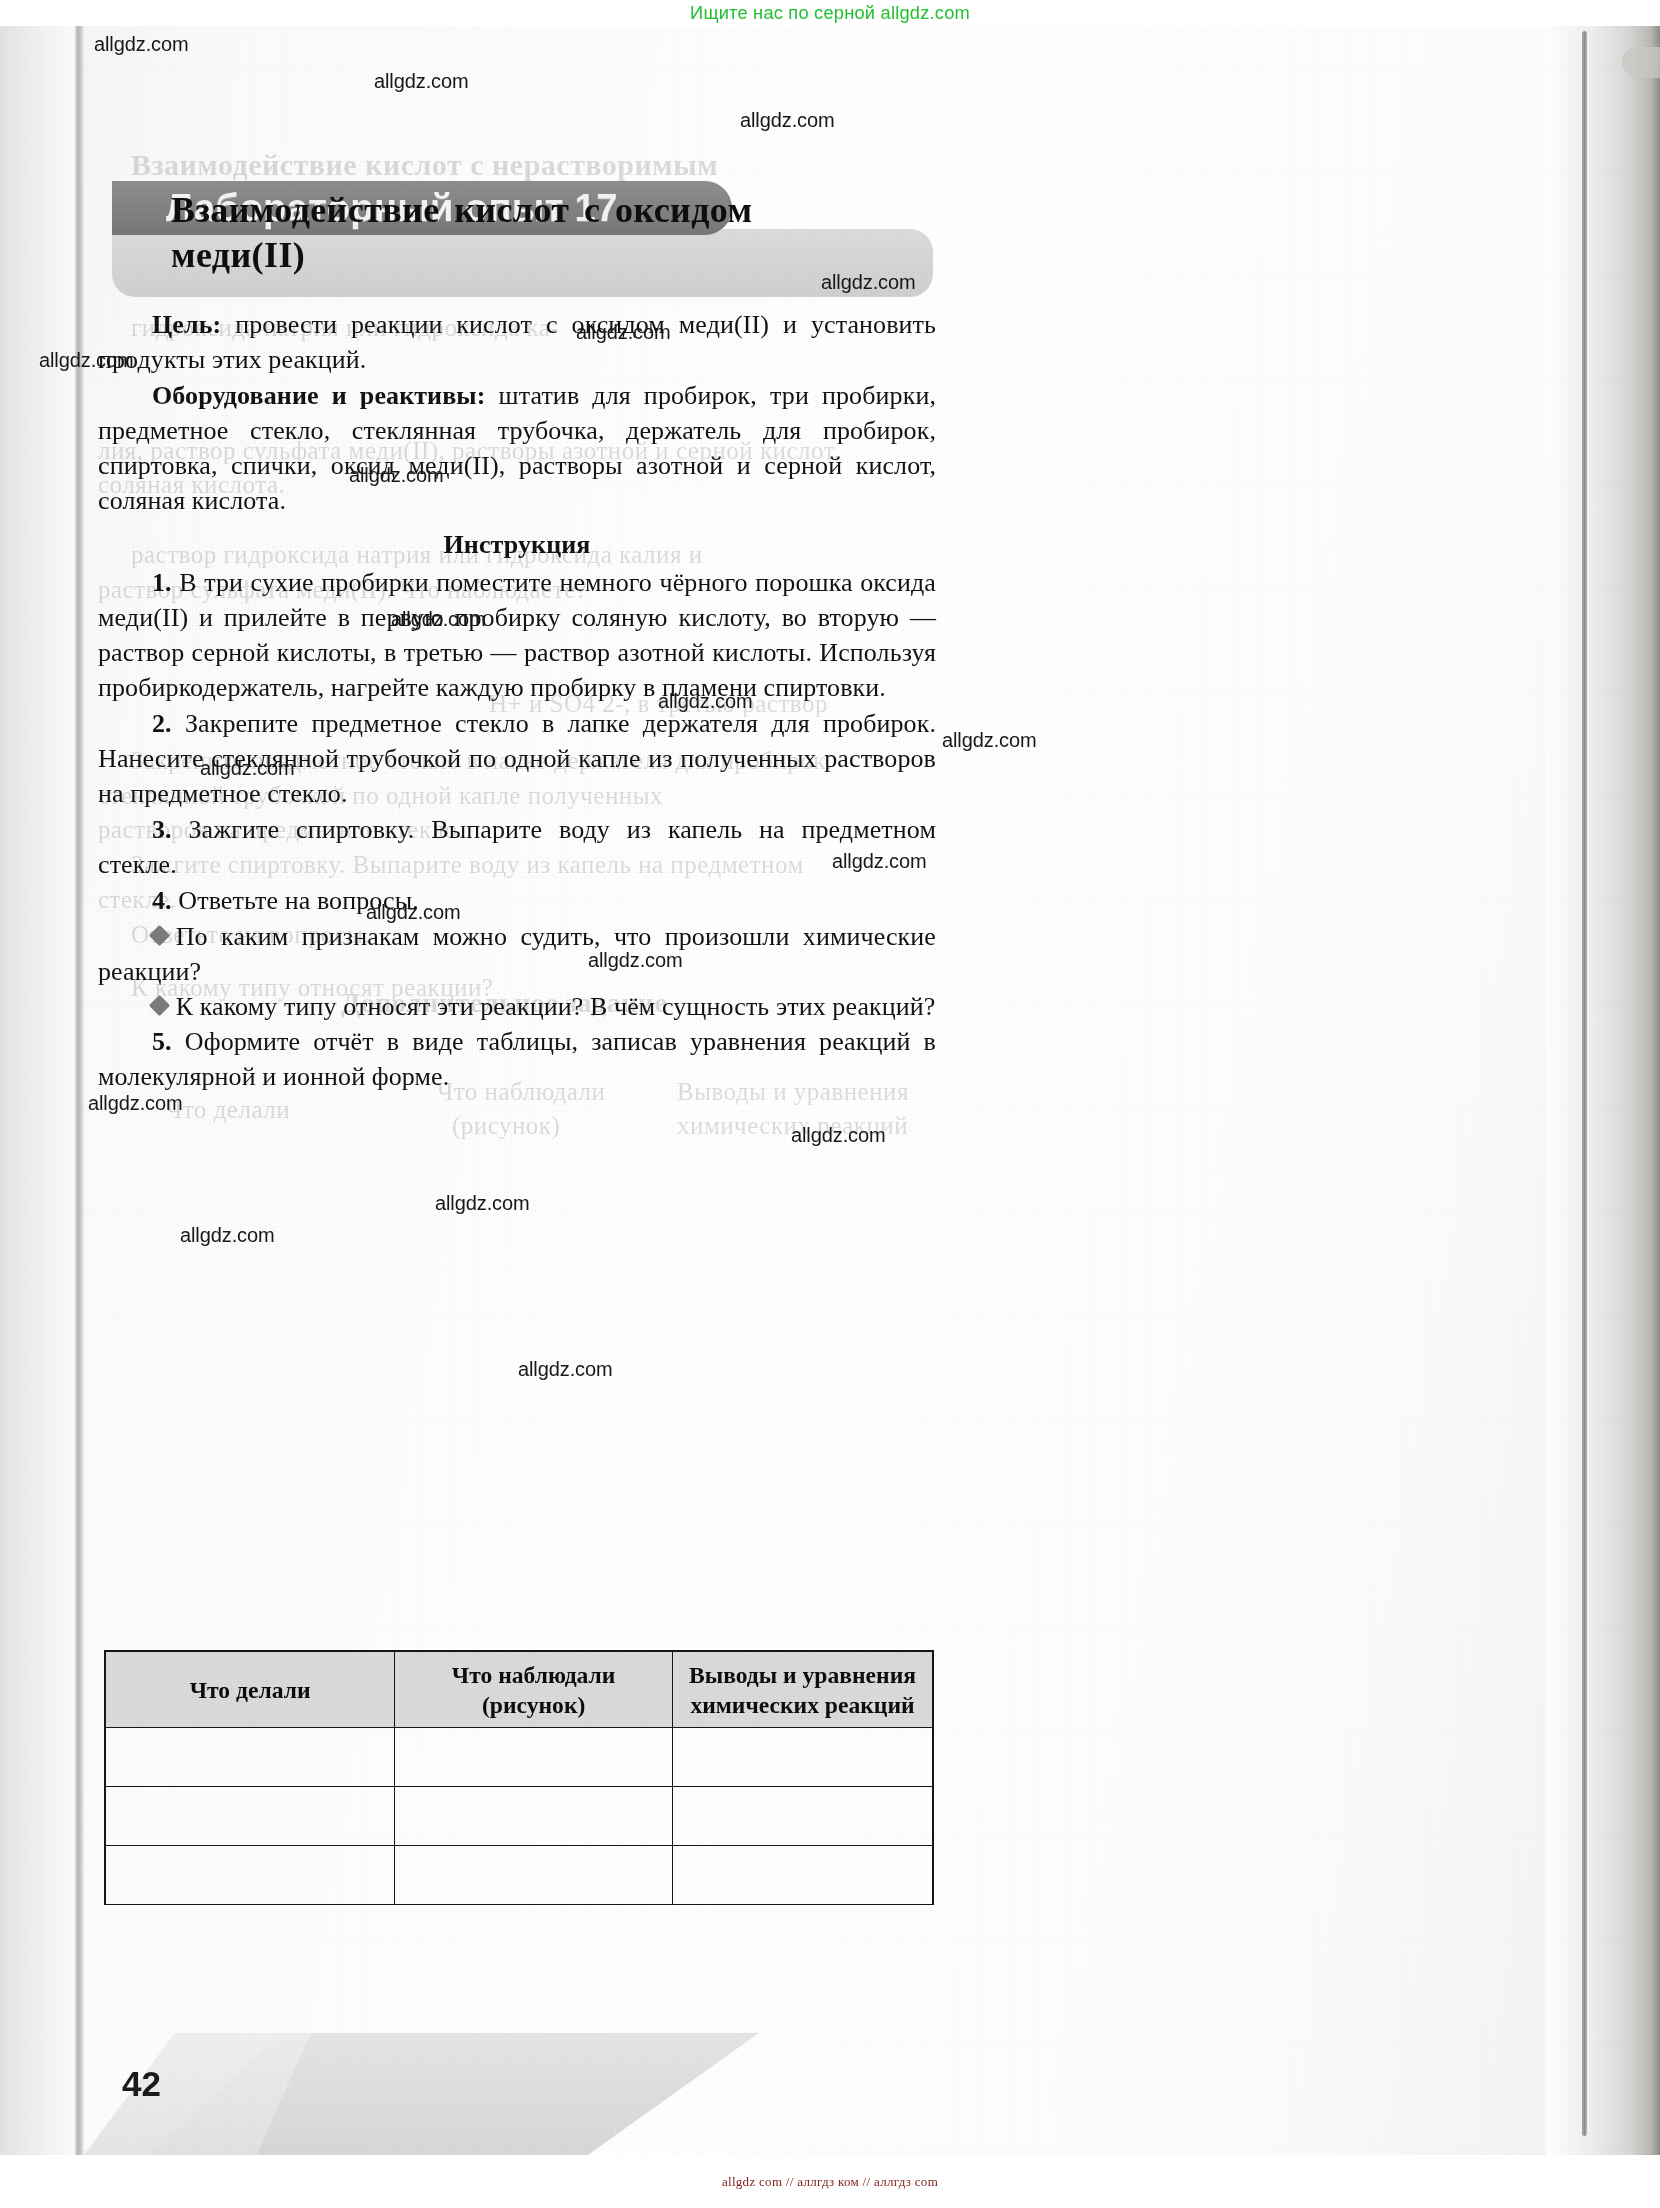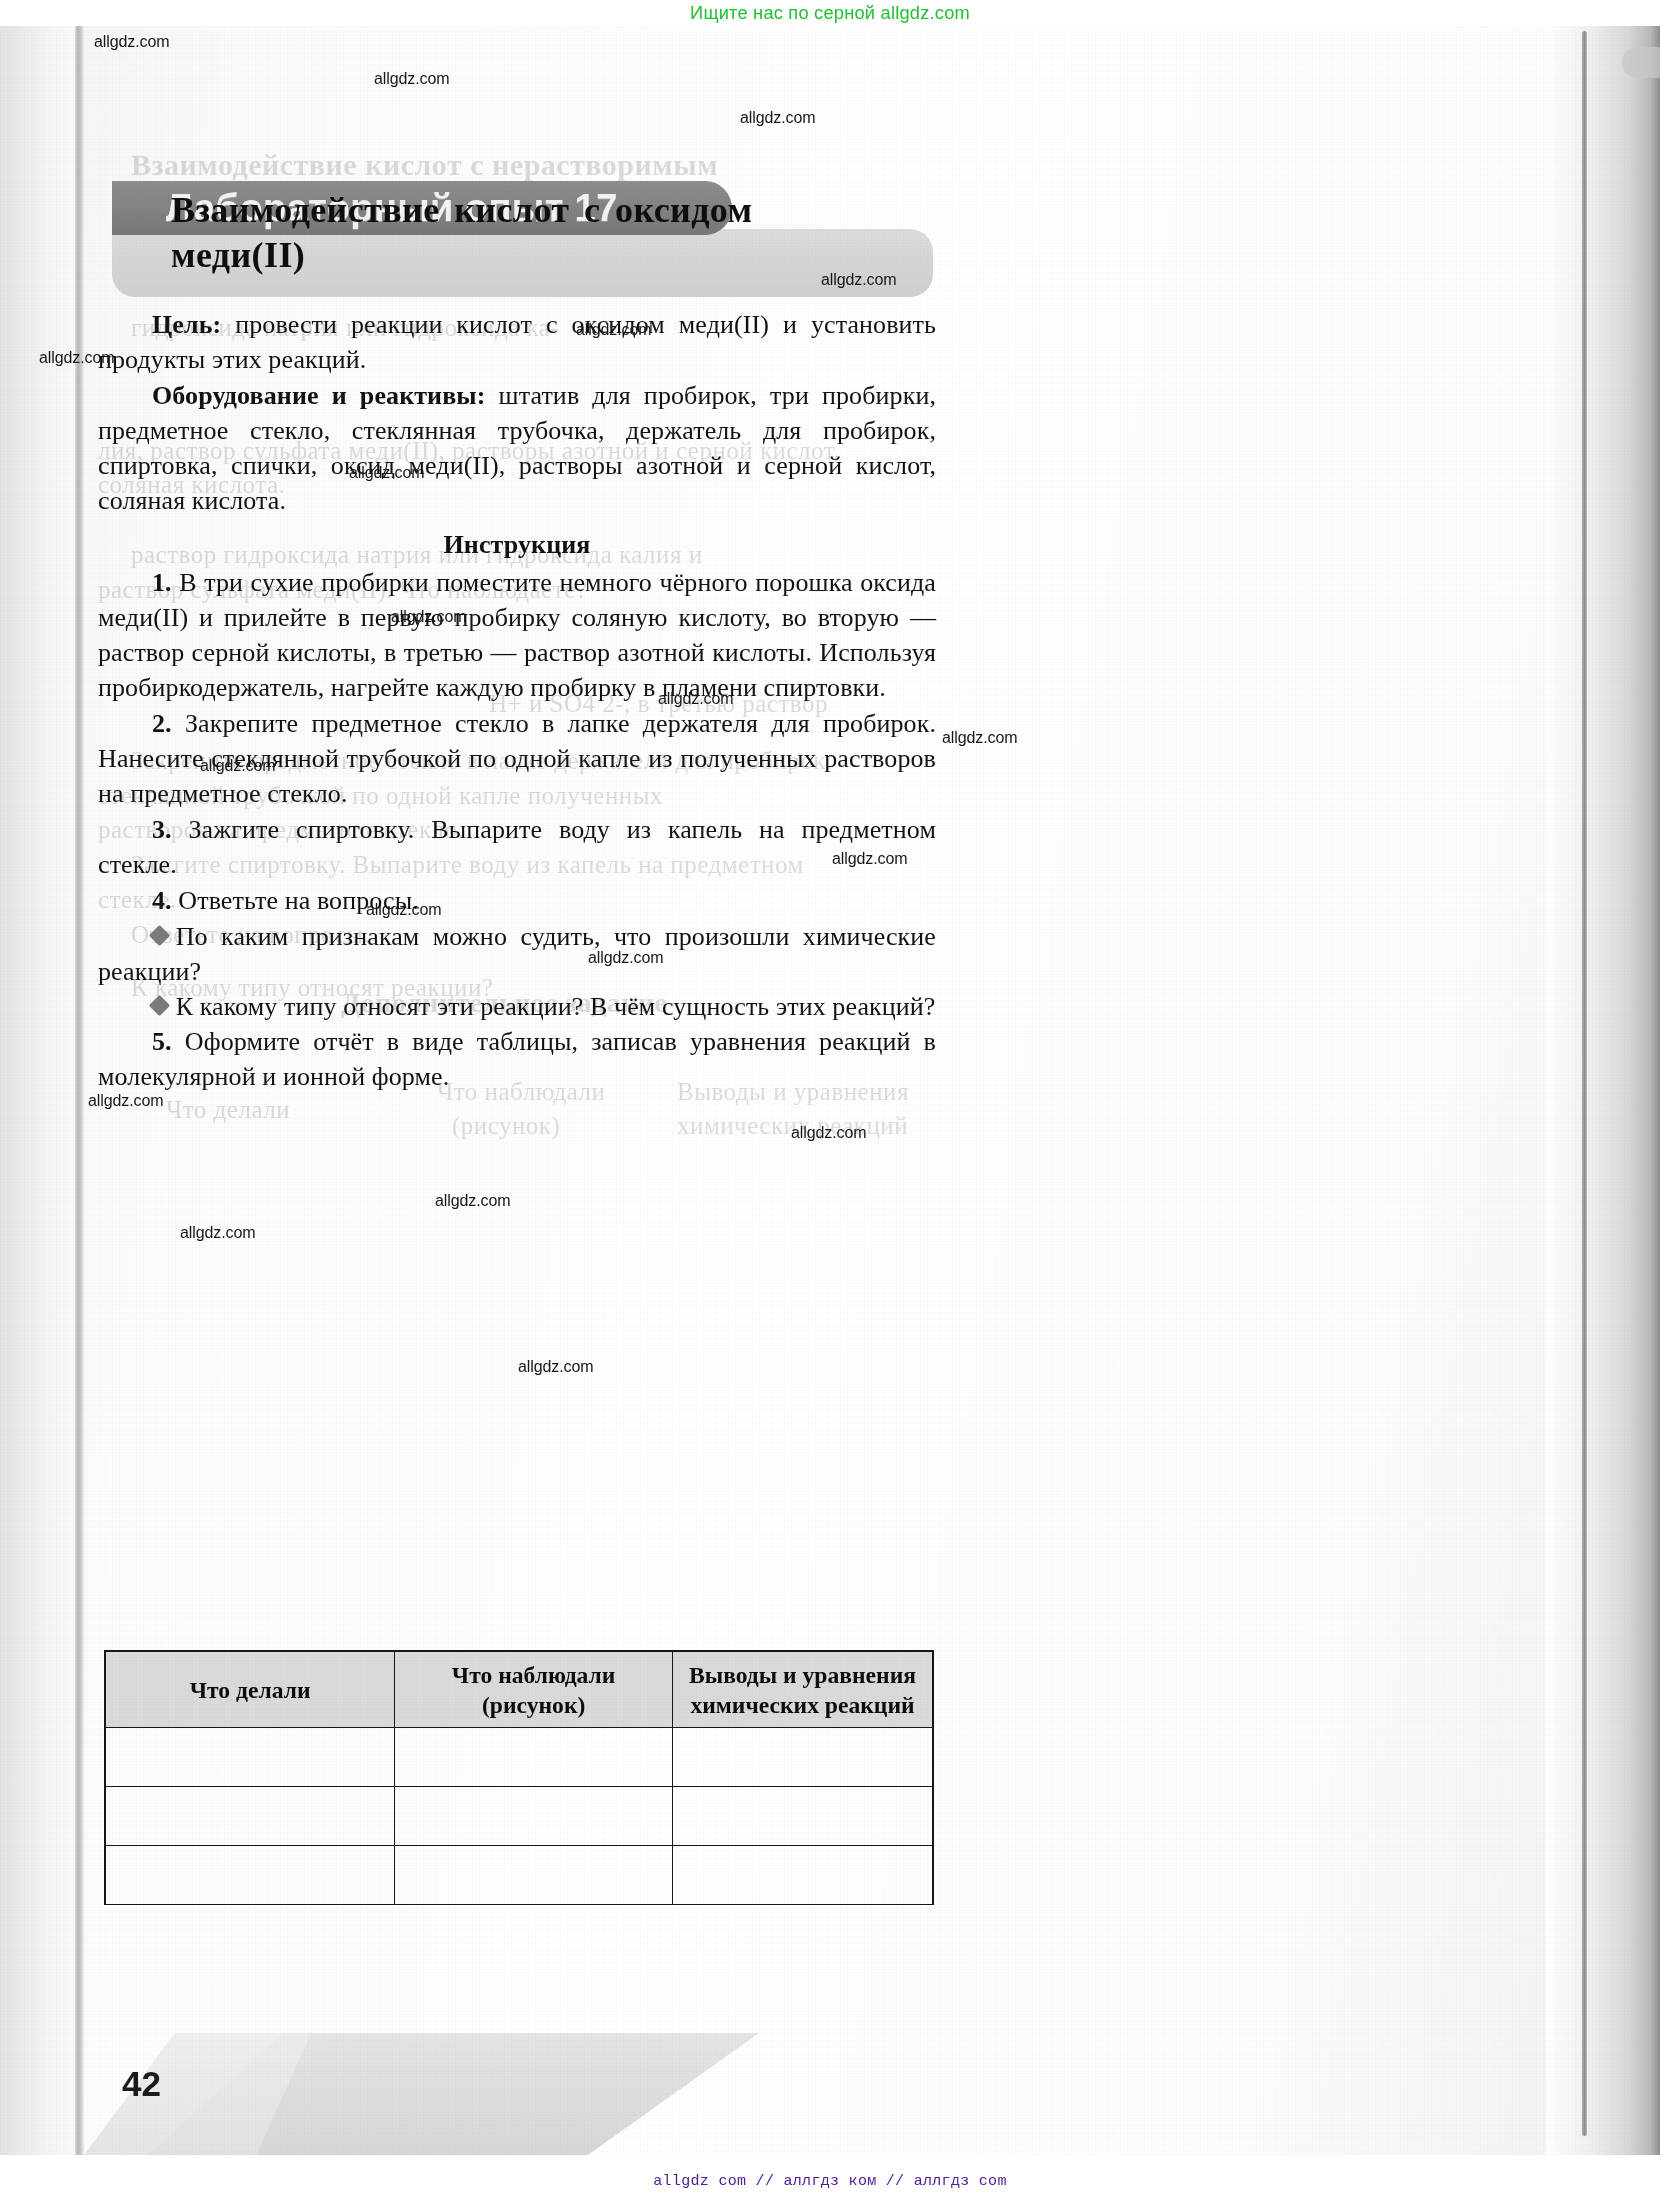--- a/index.html
+++ b/index.html
@@ -238,38 +238,38 @@
     font-family: "Liberation Sans", "DejaVu Sans", sans-serif;
     font-weight: 700;
     font-size: 35px;
     color: #1b1b1b;
   }
 
   
   .wm {
     position: absolute;
     font-family: "Liberation Sans Narrow", "Liberation Sans", "DejaVu Sans", sans-serif;
-    font-size: 16px;
+    font-size: 20px;
     color: #171717;
     white-space: nowrap;
     letter-spacing: -0.1px;
   }
 
   
   .footer-bar {
     position: absolute;
     left: 0; bottom: 0;
     width: 1660px; height: 52px;
     background: #ffffff;
     text-align: center;
   }
   .footer-text {
-    font-family: Liberation Mono, monospace;
-    font-size: 15px;
-    color: #4c1d95;
+    font-family: Liberation Serif, serif;
+    font-size: 13px;
+    color: #7f1d1d;
     line-height: 52px;
     letter-spacing: 0.3px;
     white-space: nowrap;
   }
 </style>
 </head>
 <body>
 
 <div class="promo-bar">Ищите нас по серной allgdz.com</div>
 

